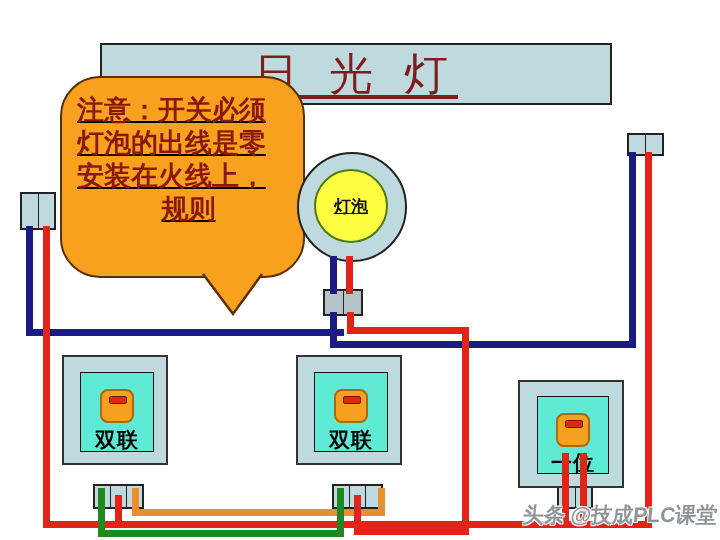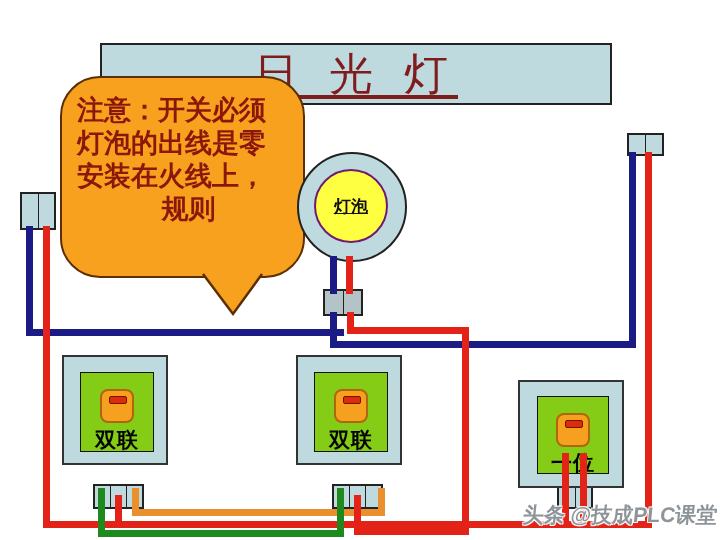--- a/index.html
+++ b/index.html
@@ -7,43 +7,43 @@
          font-family:"Liberation Sans",sans-serif;}
   
   .title-box{position:absolute;left:100px;top:43px;width:512px;height:62px;
     background:var(--panel,#bedade);border:2px solid #222;box-sizing:border-box;
     display:flex;align-items:center;justify-content:center;}
   .title-box span{font-family:"Liberation Serif",serif;font-size:44px;color:#7f1d1d;
     letter-spacing:10px;text-decoration:underline;text-underline-offset:6px;white-space:pre;}
   
   .bubble{position:absolute;left:60px;top:76px;width:245px;height:202px;box-sizing:border-box;
     background:var(--bubble-fill,#f7a11e);border:2.5px solid var(--bubble-border,#5c2e04);
-    border-radius:40px;z-index:3;padding-top:16px;}
+    border-radius:40px;z-index:3;padding-top:16px;text-decoration:underline;}
   .bubble .ln{font-family:"Liberation Serif",serif;font-weight:700;font-size:27px;
     line-height:33px;color:var(--note-text,#8b170b);padding-left:15px;white-space:pre;}
   .bubble .ln.center{text-align:center;padding-left:12px;}
   .tail{position:absolute;left:195px;top:272px;z-index:3;}
   
   .bulb-outer{position:absolute;left:297px;top:152px;width:110px;height:110px;border-radius:50%;
     background:var(--panel,#bedade);border:2px solid #222;box-sizing:border-box;z-index:4;}
   .bulb-inner{position:absolute;left:314px;top:169px;width:74px;height:74px;border-radius:50%;
-    background:var(--bulb-yellow,#ffff42);border:2px solid #701a75;box-sizing:border-box;z-index:4;
+    background:var(--bulb-yellow,#ffff42);border:2px solid #4d7c0f;box-sizing:border-box;z-index:4;
     display:flex;align-items:center;justify-content:center;}
   .bulb-inner span{font-family:"Liberation Serif",serif;font-weight:700;font-size:17px;color:#111;
     text-decoration:underline;}
   
   .conn{position:absolute;background:var(--panel,#bedade);border:2px solid #222;
     box-sizing:border-box;display:flex;z-index:2;}
   .conn i{flex:1;border-left:1.5px solid #222;}
   .conn i:first-child{border-left:none;}
   .conn.gray{background:var(--connector-gray,#b4c3c8);}
   
   .sw{position:absolute;background:var(--panel,#bedade);border:2px solid #333;
     box-sizing:border-box;z-index:2;}
-  .sw-inner{position:absolute;background:#84cc16;border:1.5px solid #111;box-sizing:border-box;}
+  .sw-inner{position:absolute;background:#5eead4;border:1.5px solid #111;box-sizing:border-box;}
   .sw-btn{position:absolute;background:var(--button-orange,#f5a01f);
     border:2px solid #b0660e;border-radius:8px;box-sizing:border-box;}
   .sw-bar{position:absolute;background:var(--button-bar-red,#df2b0d);
     border:1px solid #701500;border-radius:2px;box-sizing:border-box;}
   .sw-label{position:absolute;width:100%;text-align:center;font-weight:700;font-size:21px;
     color:#000;letter-spacing:1px;}
   
   .w{position:absolute;z-index:5;}
   .wb{background:var(--wire-blue,#1b1b85);}
   .wr{background:var(--wire-red,#e42318);}

